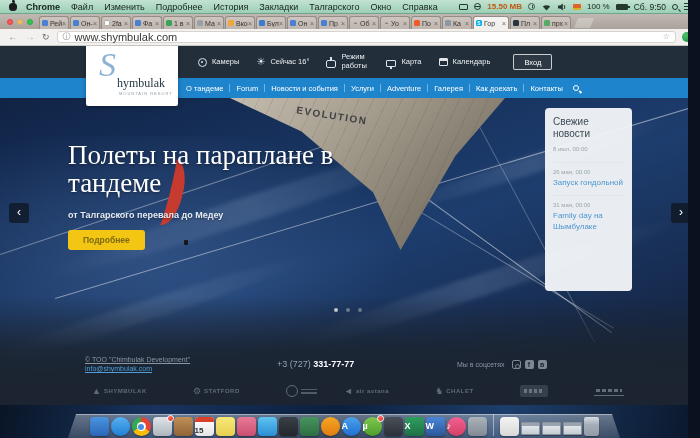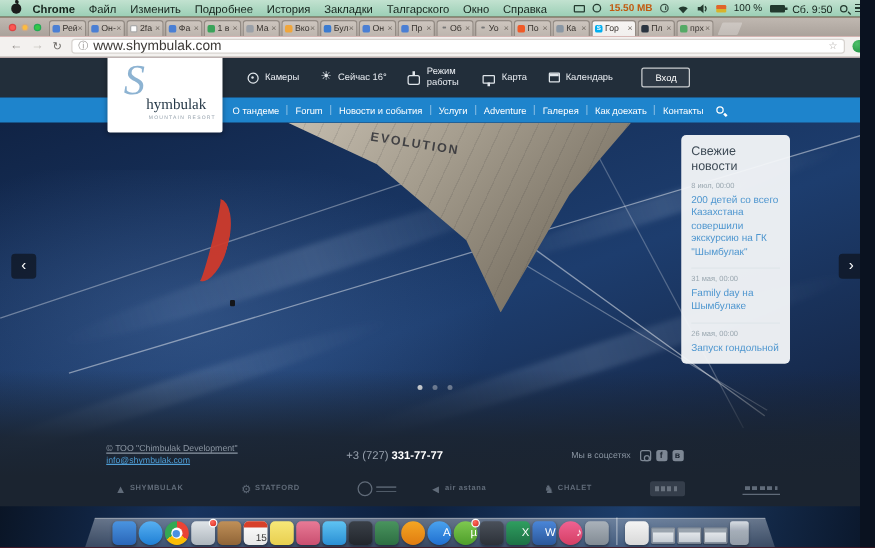--- a/index.html
+++ b/index.html
@@ -195,22 +195,22 @@
     border-top:1px solid rgba(255,255,255,.55);
     clip-path:polygon(8px 0,calc(100% - 8px) 0,100% 100%,0 100%);}
   .dock-row{position:absolute;left:0;bottom:2px;width:100%;display:flex;align-items:flex-end;
     justify-content:center;gap:2px;padding:0 6px;}
   .dicon{width:19px;height:19px;border-radius:4px;position:relative;flex:0 0 auto;
     box-shadow:0 1px 2px rgba(0,0,0,.35);}
   .d-chrome{border-radius:50%;background:conic-gradient(#ea4335 0 120deg,#fbbc05 120deg 240deg,#34a853 240deg 360deg);}
   .chrome-center{position:absolute;left:5px;top:5px;width:9px;height:9px;border-radius:50%;
     background:#fff;}
   .chrome-center::before{content:"";position:absolute;left:1.5px;top:1.5px;width:6px;height:6px;border-radius:50%;background:#4a90e2;}
-  .d-glyph{position:absolute;inset:0;color:#fff;font-size:9px;font-weight:normal;
-    text-align:right;line-height:19px;}
+  .d-glyph{position:absolute;inset:0;color:#fff;font-size:9px;font-weight:bold;
+    text-align:left;line-height:19px;}
   .d-calendar{background:linear-gradient(#ffffff,#e6e6e6);}
   .d-calendar::before{content:"";position:absolute;left:0;top:0;width:100%;height:5px;
     background:#d8402a;border-radius:4px 4px 0 0;}
   .d-calendar .d-glyph{color:#333;font-size:8px;line-height:27px;}
   .d-badge{position:absolute;right:-2px;top:-2px;width:7px;height:7px;border-radius:50%;
     background:radial-gradient(circle at 35% 30%,#ff6b5e,#d92b1f);border:0.5px solid #fff;}
   .dock-sep{width:1px;height:22px;background:rgba(255,255,255,.45);margin:0 4px;}
   .d-window{width:19px;height:13px;border-radius:1px;margin-bottom:1px;
     background:linear-gradient(#eef1f4,#c4cbd2);border:1px solid #8a929c;position:relative;box-shadow:0 1px 1px rgba(0,0,0,.3);}
   .d-window::before{content:"";position:absolute;left:0;top:0;width:100%;height:3px;background:#9aa4ae;}
@@ -427,35 +427,39 @@
         </span>
       <span class="search-icon"></span>
     </div>
 
     <div class="logo-box">
       <span class="logo-s">S</span>
       <span class="logo-rest">hymbulak</span>
       <span class="logo-tag">MOUNTAIN RESORT</span>
     </div>
 
+    <div class="hero-copy">
+      <h1 class="hero-title">Полеты на параплане в тандеме</h1>
+      <div class="hero-sub">от Талгарского перевала до Медеу</div>
+      <span class="hero-cta">Подробнее</span>
+    </div>
 
     <div class="news-panel">
       <div class="news-title">Свежие новости</div>
       <div>
           <div class="news-item">
             <div class="news-date">8 июл, 00:00</div>
-            <div class="news-link">200 детей со всего Казахстана совершили экскурсию на ГК "Шымбулак"</div>
+          </div>
+          <div class="news-item">
+            <div class="news-date">26 мая, 00:00</div>
+            <div class="news-link">Запуск гондольной</div>
           </div>
           <div class="news-item">
             <div class="news-date">31 мая, 00:00</div>
             <div class="news-link">Family day на Шымбулаке</div>
-          </div>
-          <div class="news-item">
-            <div class="news-date">26 мая, 00:00</div>
-            <div class="news-link">Запуск гондольной</div>
           </div>
         </div>
     </div>
 
     <span class="car-arrow arrow-prev">‹</span>
     <span class="car-arrow arrow-next">›</span>
     <div class="dots">
       <span class="dot on"></span>
       <span class="dot"></span>
       <span class="dot"></span>

